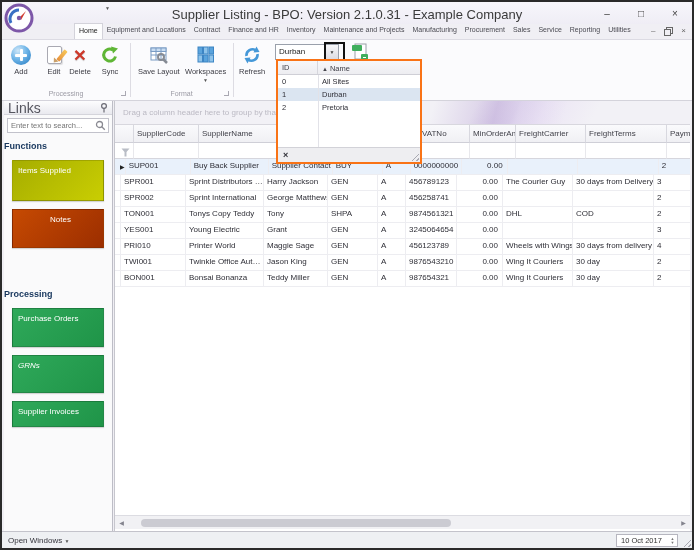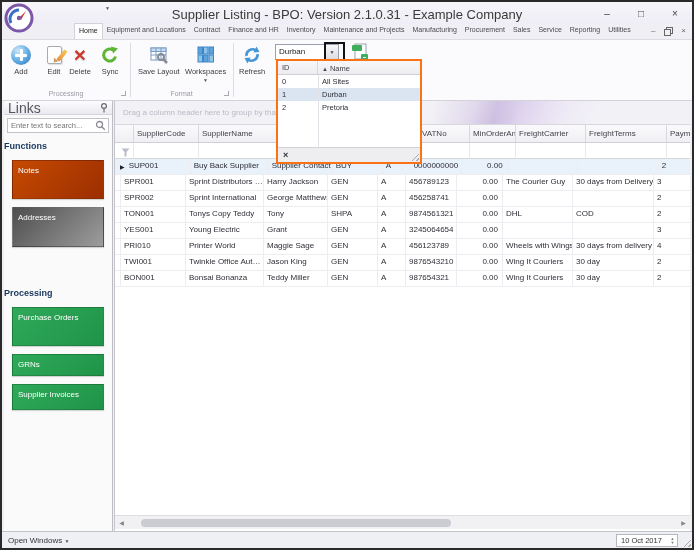--- a/index.html
+++ b/index.html
@@ -261,31 +261,31 @@
     </div>
     <div id="side-search">
       <input placeholder="Enter text to search..." style="">
       <svg width="11" height="11" viewBox="0 0 11 11" style="margin-right:2px;">
         <circle cx="4.5" cy="4.5" r="3" fill="none" stroke="#8a8a92" stroke-width="1.3"></circle>
         <line x1="6.8" y1="6.8" x2="9.8" y2="9.8" stroke="#8a8a92" stroke-width="1.3"></line>
       </svg>
     </div>
     <div id="sidebar-sections">
         <div class="side-heading" style="margin: 8px 0px 9px;">Functions</div>
-        <div class="tile" style="height: 39px; background: linear-gradient(135deg, rgb(198, 74, 2), rgb(156, 46, 0));">
+        <div class="tile" style="height: 41px; background: linear-gradient(135deg, rgb(166, 173, 0), rgb(201, 206, 2));">
+          <span>Items Supplied</span>
+        </div>
+        <div class="tile" style="height: 39px; background: linear-gradient(135deg, rgb(198, 74, 2), rgb(156, 46, 0)); padding-left: 32px;">
           <span>Notes</span>
-        </div>
-        <div class="tile" style="height: 40px; background: linear-gradient(135deg, rgb(78, 78, 78), rgb(157, 157, 157));">
-          <span>Addresses</span>
         </div>
         <div class="side-heading" style="margin: 41px 0px 9px;">Processing</div>
         <div class="tile" style="height: 39px; background: linear-gradient(135deg, rgb(47, 169, 90), rgb(31, 148, 72));">
           <span>Purchase Orders</span>
         </div>
-        <div class="tile" style="height: 22px; background: linear-gradient(135deg, rgb(47, 169, 90), rgb(31, 148, 72));">
+        <div class="tile" style="height: 38px; background: linear-gradient(135deg, rgb(47, 169, 90), rgb(31, 148, 72)); font-style: italic;">
           <span>GRNs</span>
         </div>
         <div class="tile" style="height: 26px; background: linear-gradient(135deg, rgb(47, 169, 90), rgb(31, 148, 72));">
           <span>Supplier Invoices</span>
         </div>
       </div>
   </div>
 
   <div id="grid">
     <div id="groupbar">

